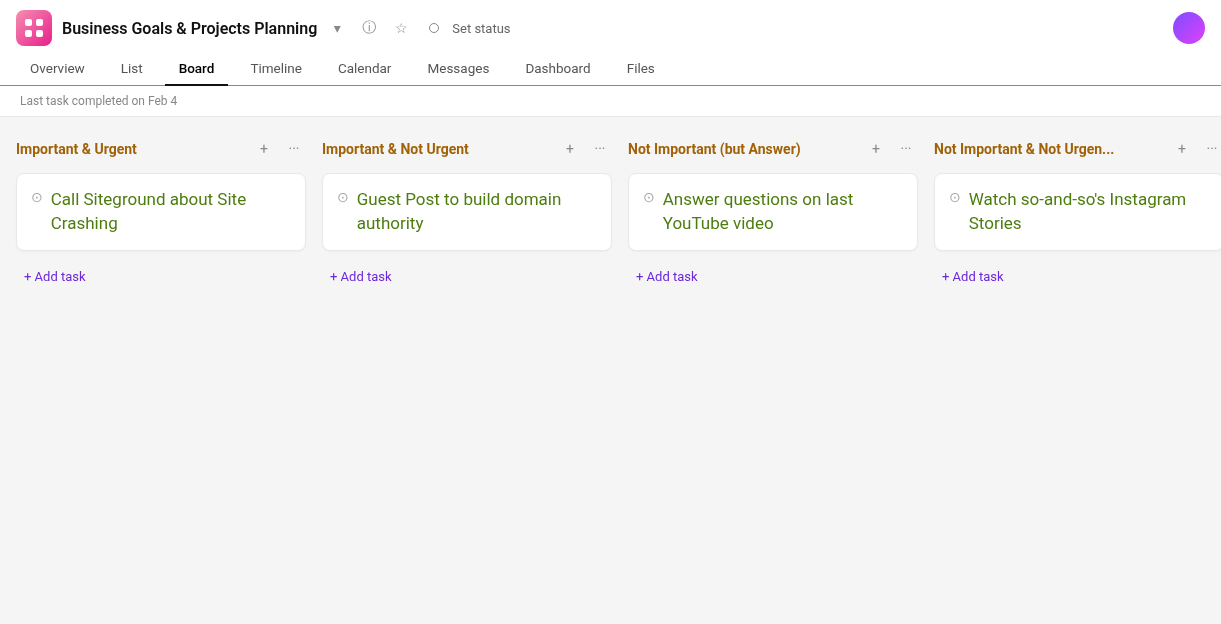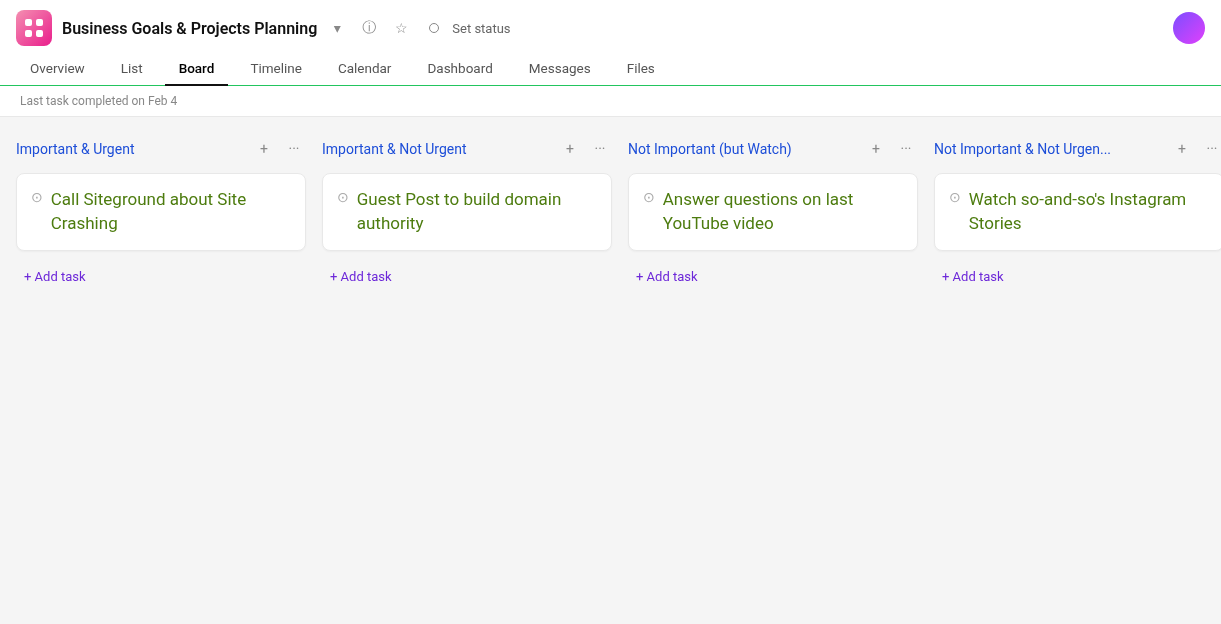--- a/index.html
+++ b/index.html
@@ -154,22 +154,22 @@
 
     .column-header {
       display: flex;
       align-items: center;
       gap: 6px;
       margin-bottom: 12px;
     }
 
     .column-title {
       font-size: 14px;
-      font-weight: 400;
-      color: #1d4ed8;
+      font-weight: 700;
+      color: #a16207;
       flex: 1;
     }
 
     .column-btn {
       width: 24px;
       height: 24px;
       display: flex;
       align-items: center;
       justify-content: center;
       color: #888;
@@ -249,22 +249,22 @@
 
     <div class="user-avatar"></div>
   </div>
 
   <nav class="nav-tabs">
     <div class="nav-tab">Overview</div>
     <div class="nav-tab">List</div>
     <div class="nav-tab active">Board</div>
     <div class="nav-tab">Timeline</div>
     <div class="nav-tab">Calendar</div>
+    <div class="nav-tab">Messages</div>
     <div class="nav-tab">Dashboard</div>
-    <div class="nav-tab">Messages</div>
     <div class="nav-tab">Files</div>
   </nav>
 </div>
 
 <div class="status-bar">
   <span>Last task completed on Feb 4</span>
 </div>
 
 <div class="board-area">
 
@@ -297,21 +297,21 @@
         <span class="task-text">Guest Post to build domain authority</span>
       </div>
     </div>
     <div class="add-task-btn">
       <span>+ Add task</span>
     </div>
   </div>
 
   <div class="board-column">
     <div class="column-header">
-      <span class="column-title">Not Important (but Watch)</span>
+      <span class="column-title">Not Important (but Answer)</span>
       <span class="column-btn">+</span>
       <span class="column-btn">···</span>
     </div>
     <div class="task-card">
       <div class="task-row">
         <span class="task-check-icon">⊙</span>
         <span class="task-text">Answer questions on last YouTube video</span>
       </div>
     </div>
     <div class="add-task-btn">

